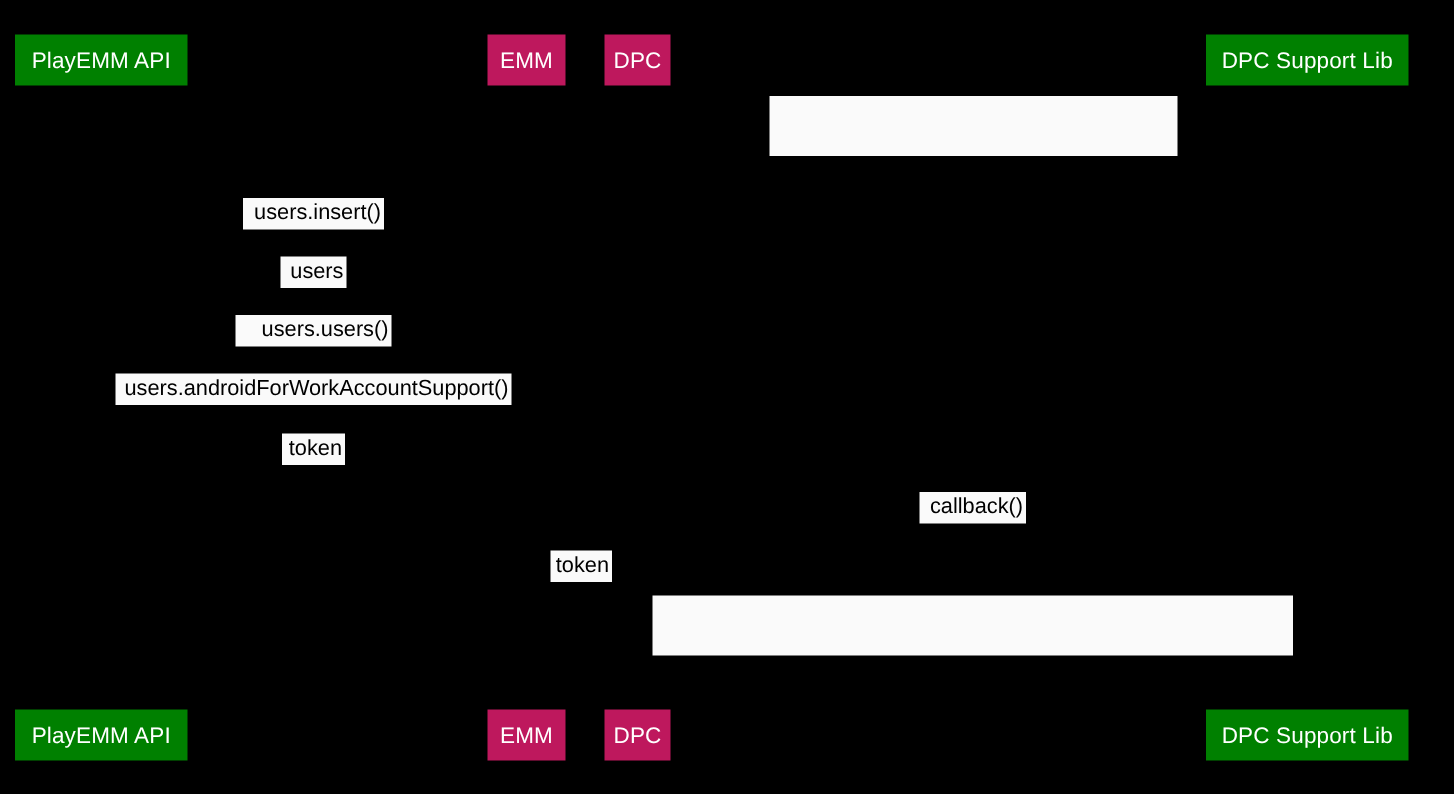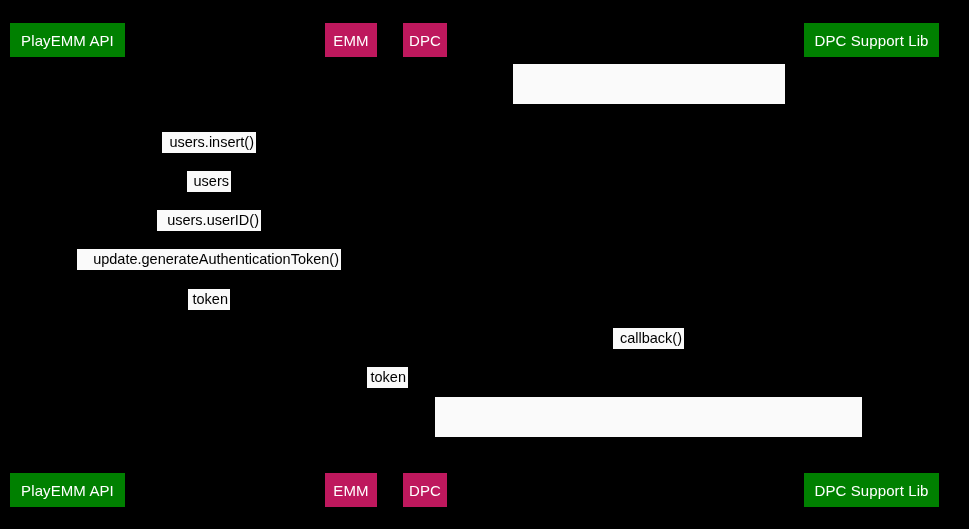--- a/index.html
+++ b/index.html
@@ -79,25 +79,25 @@
 
   <div class="msg" style="left:162px; top:132px; width:94px; height:21px;">
     <span>users.insert()</span>
   </div>
 
   <div class="msg" style="left:187px; top:171px; width:44px; height:21px;">
     <span>users</span>
   </div>
 
   <div class="msg" style="left:157px; top:210px; width:104px; height:21px;">
-    <span>users.userID()</span>
+    <span>users.users()</span>
   </div>
 
   <div class="msg" style="left:77px; top:249px; width:264px; height:21px;">
-    <span>update.generateAuthenticationToken()</span>
+    <span>users.androidForWorkAccountSupport()</span>
   </div>
 
   <div class="msg" style="left:188px; top:289px; width:42px; height:21px;">
     <span>token</span>
   </div>
 
   <div class="msg" style="left:613px; top:328px; width:71px; height:21px;">
     <span>callback()</span>
   </div>
 

